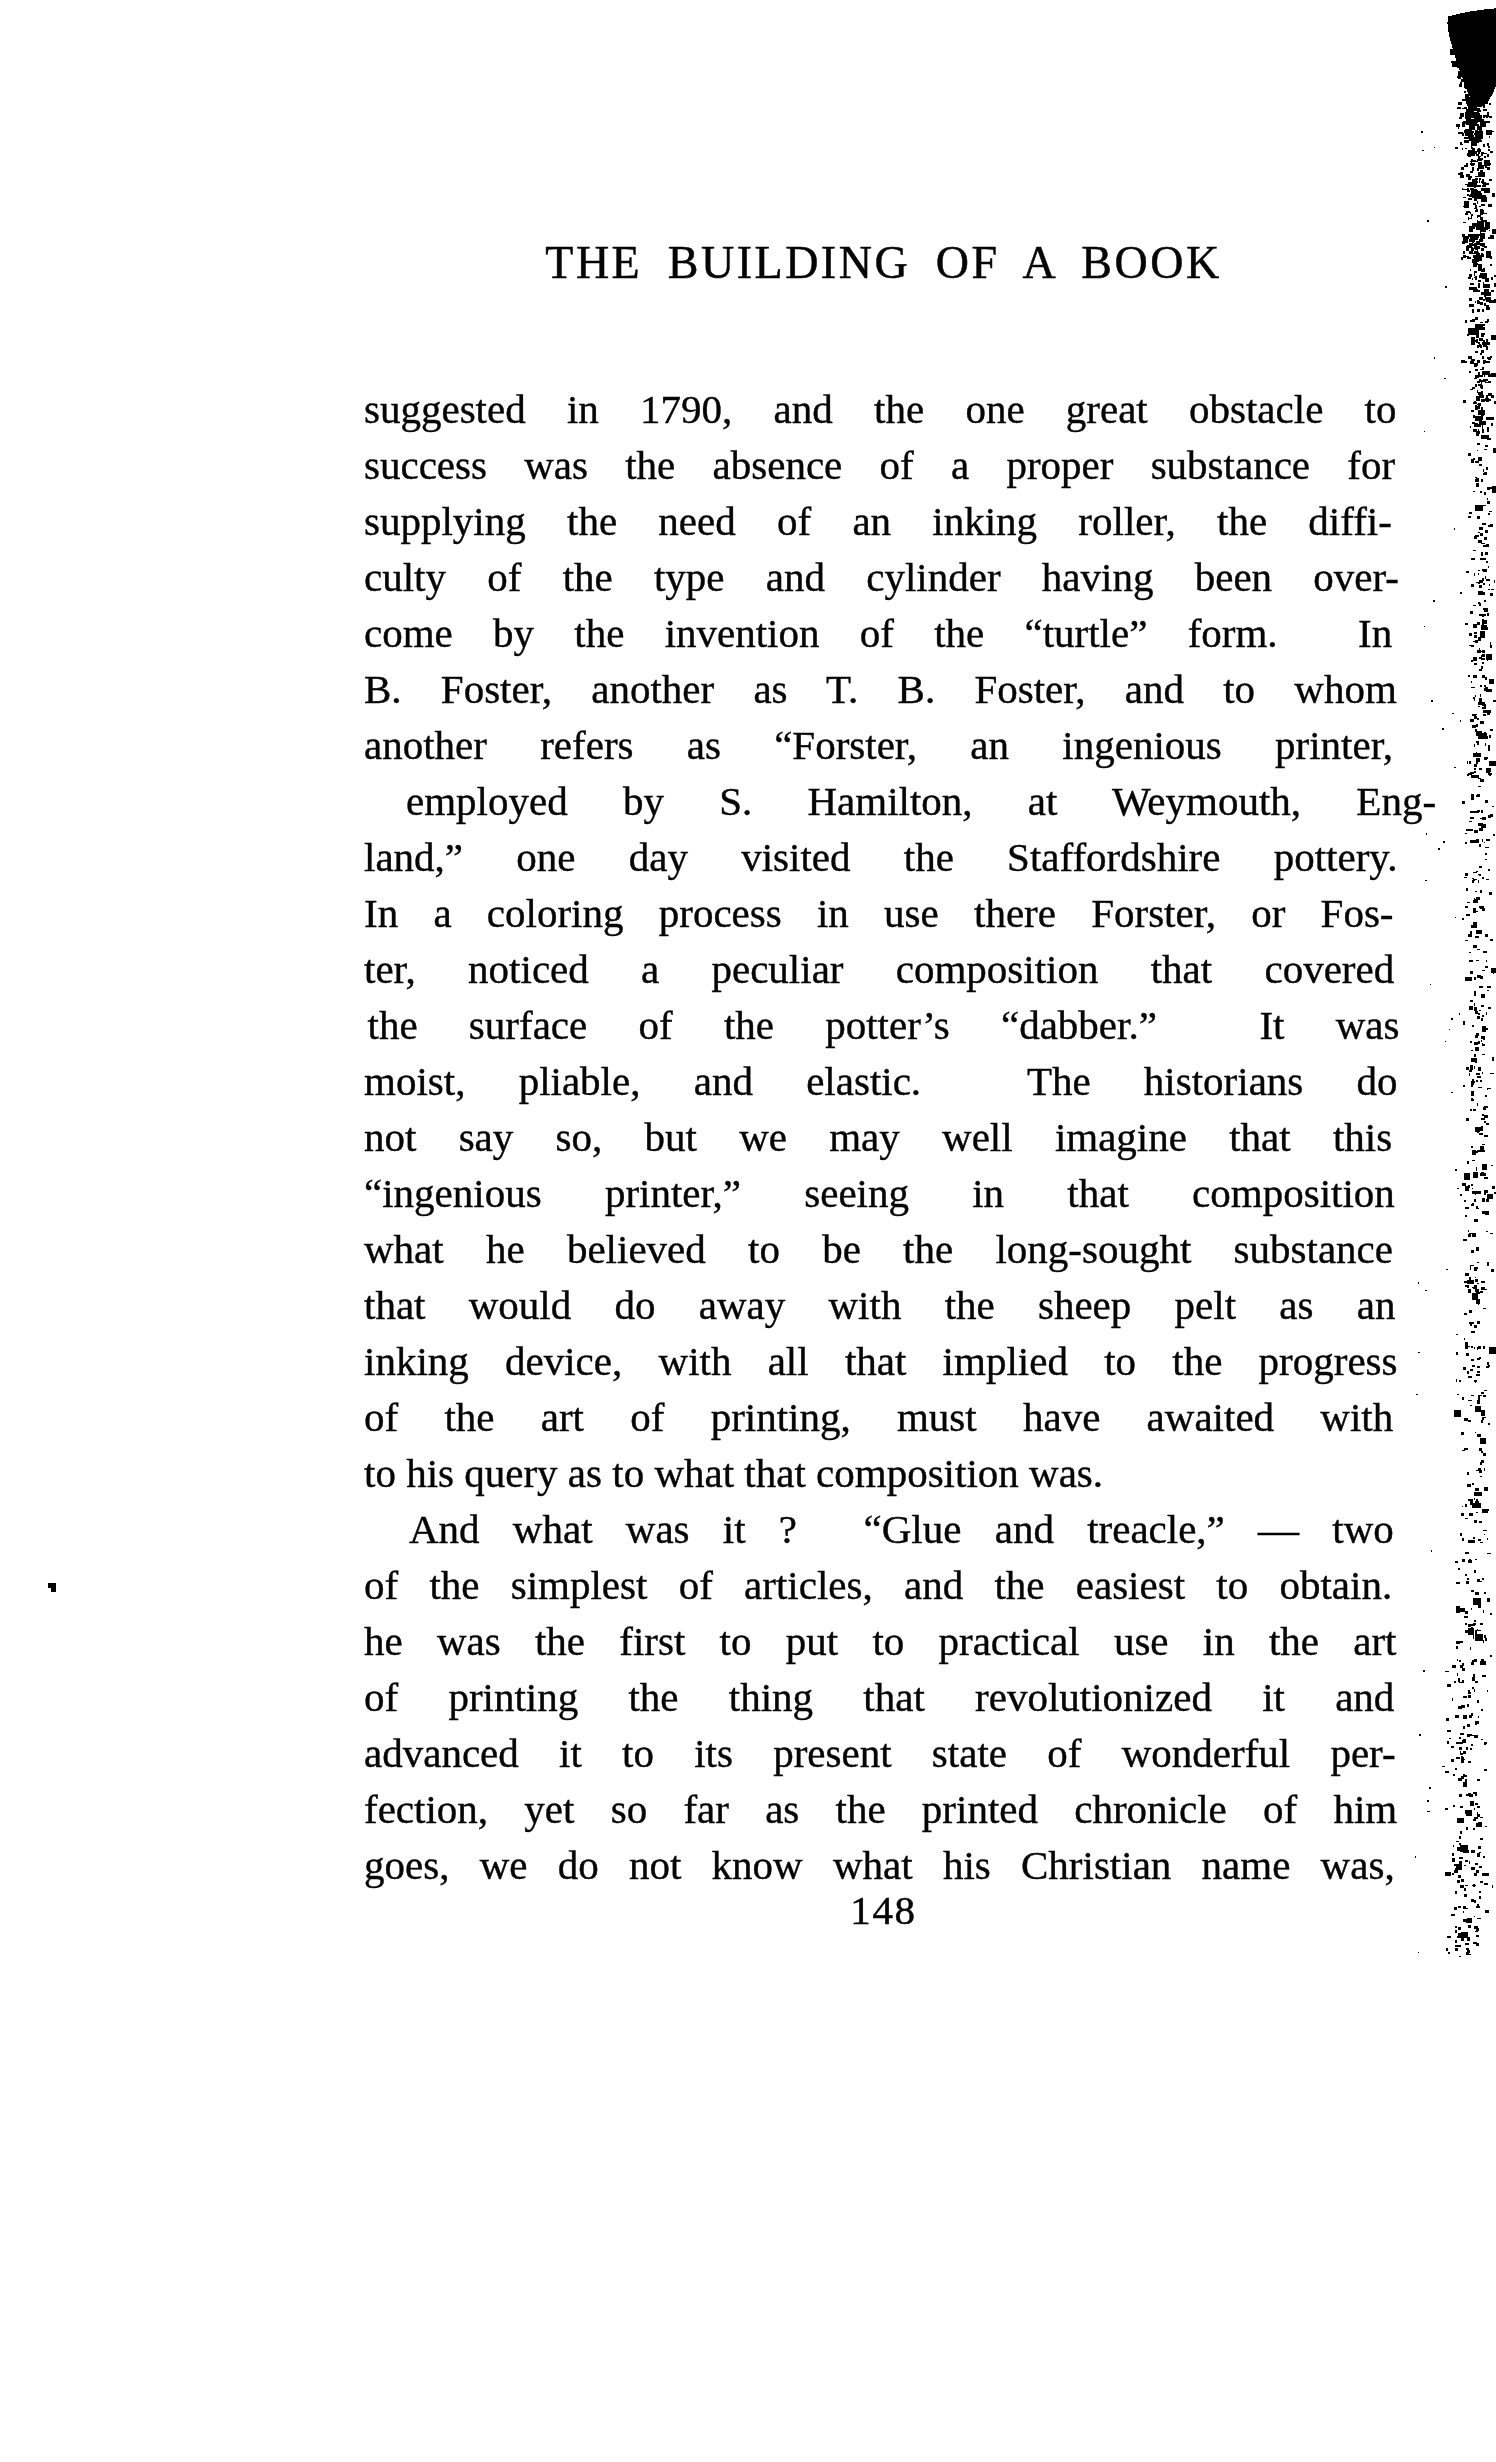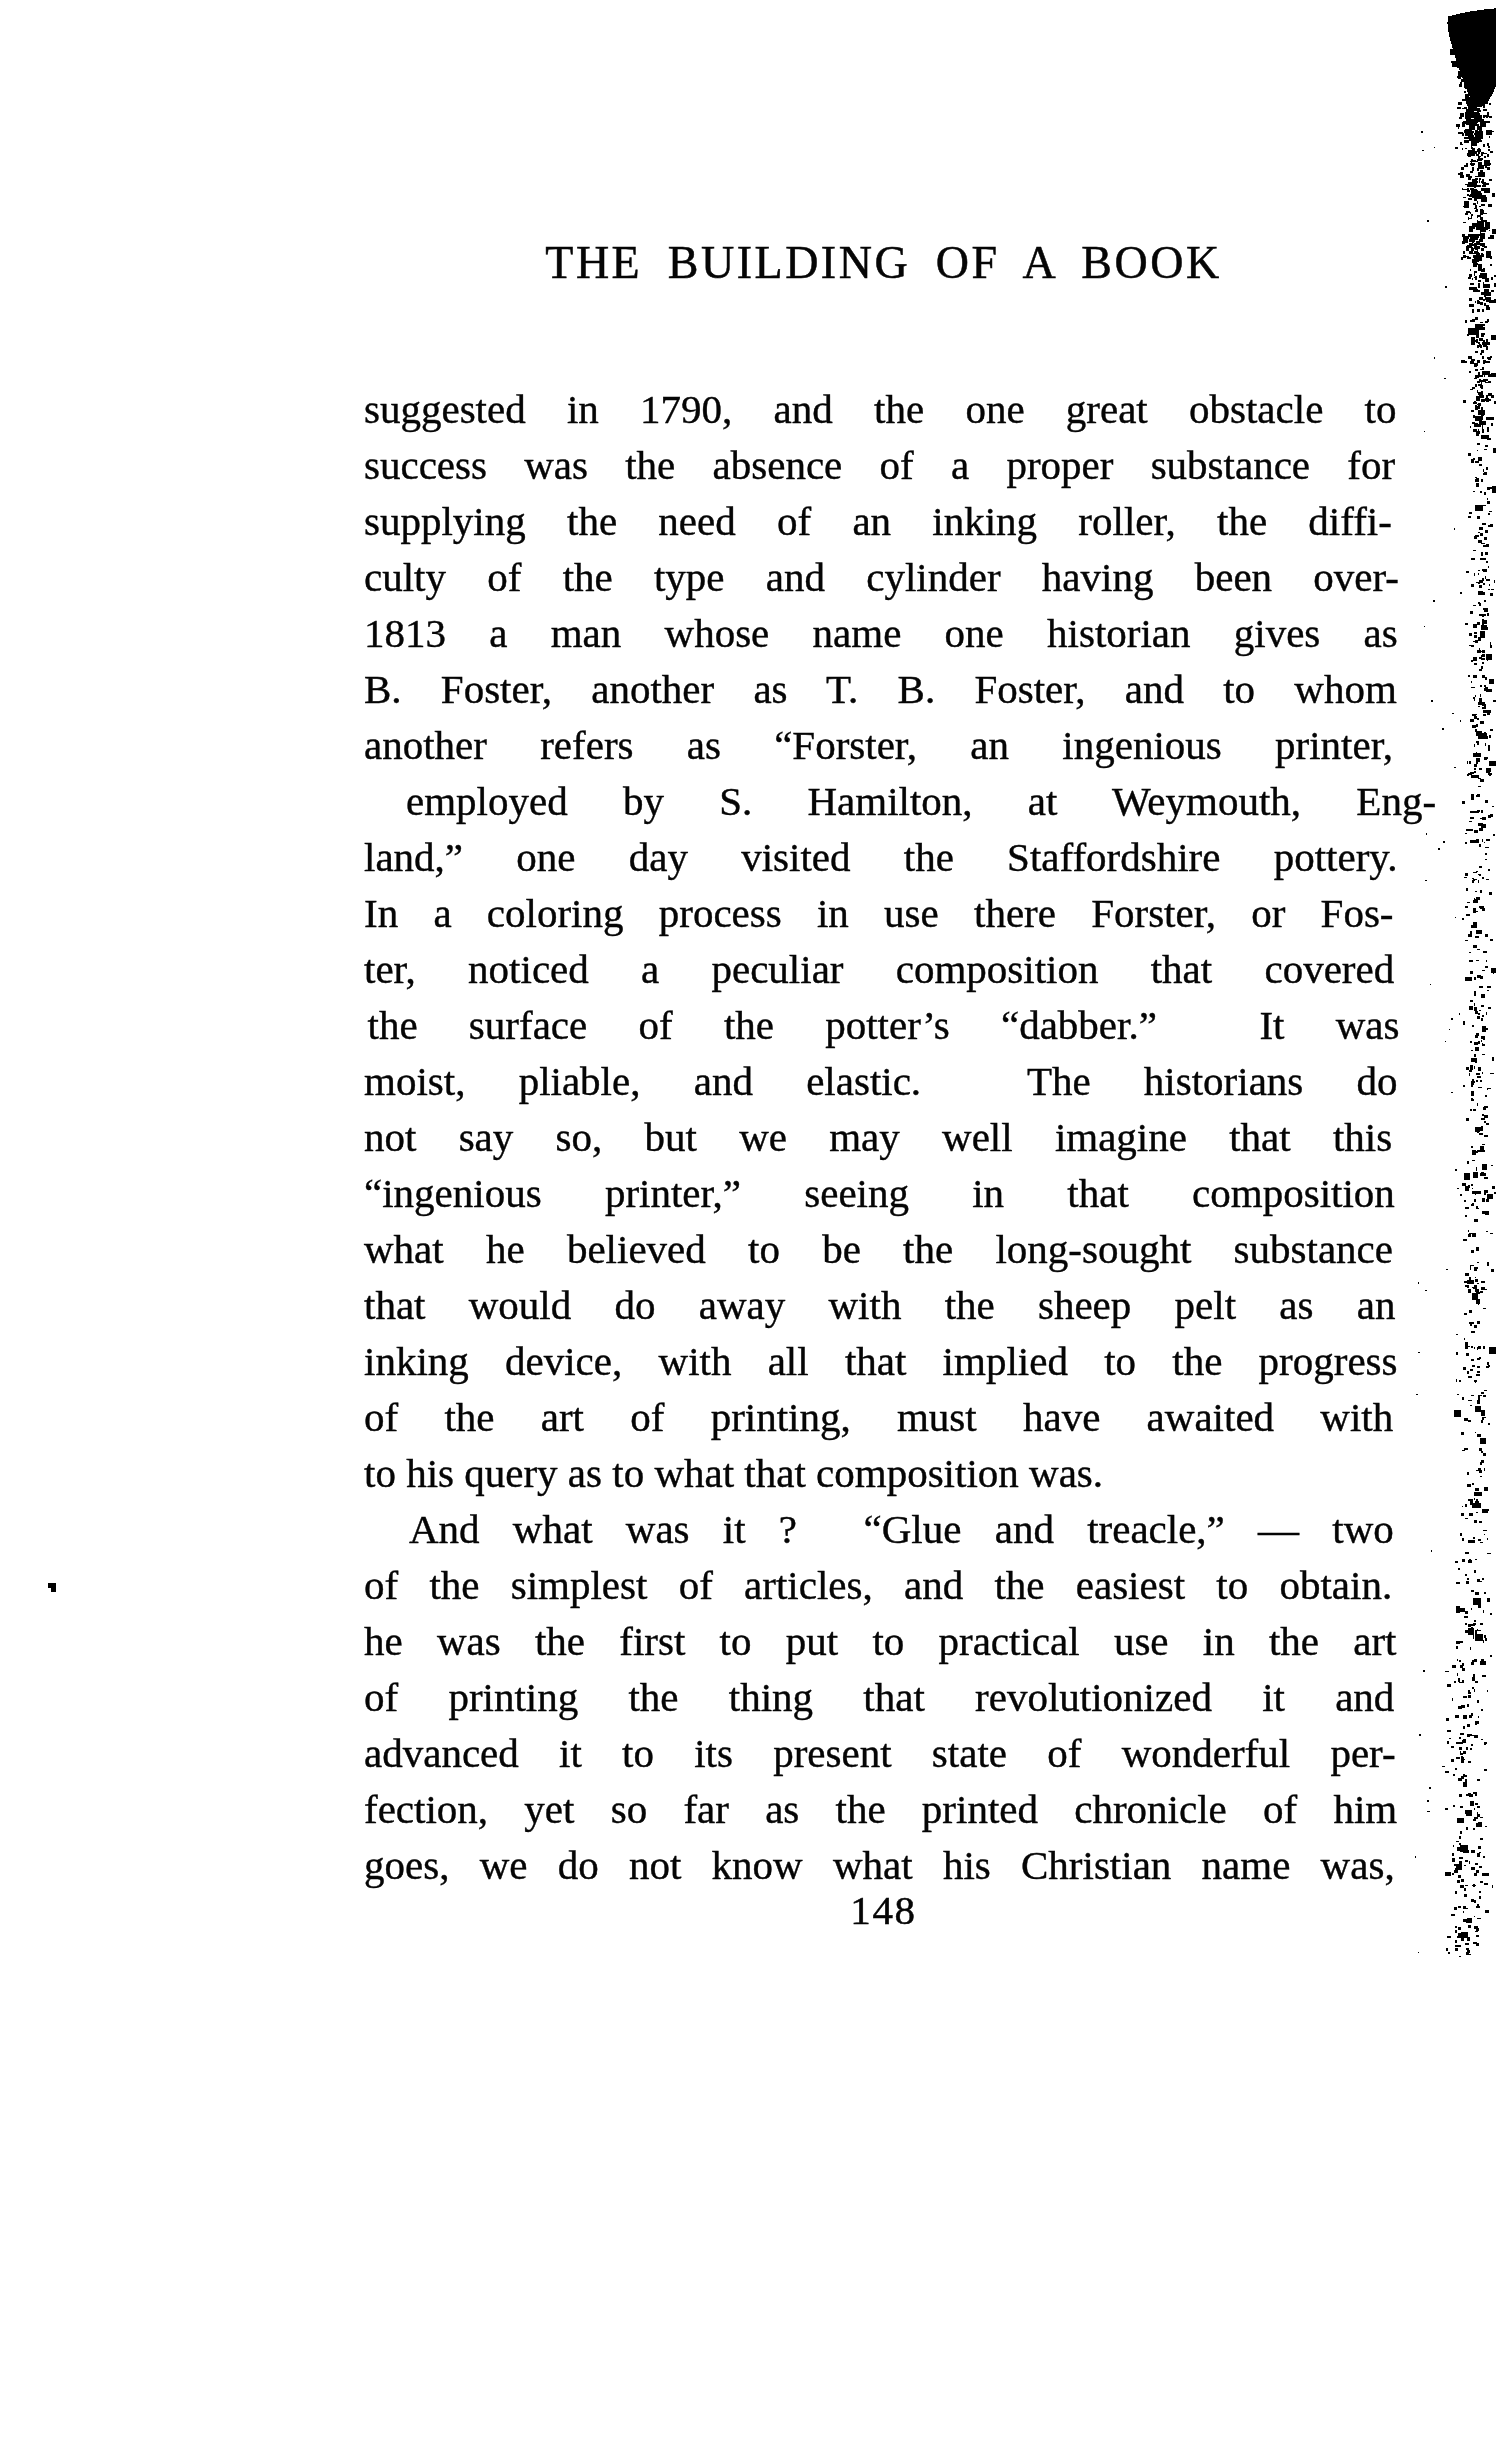--- a/index.html
+++ b/index.html
@@ -36,21 +36,21 @@
 
 <div class="page">
 
   <h1 class="running-head">THE BUILDING OF A BOOK</h1>
 
   <main class="text-block">
       <div class="line" style="word-spacing: 31px; margin-top: 28px;"><span>suggested in 1790, and the one great obstacle to</span></div>
       <div class="line" style="word-spacing: 27px;"><span>success was the absence of a proper substance for</span></div>
       <div class="line" style="word-spacing: 31px;"><span>supplying the need of an inking roller, the diffi-</span></div>
       <div class="line" style="word-spacing: 31px;"><span>culty of the type and cylinder having been over-</span></div>
-      <div class="line" style="word-spacing: 33px;"><span>1813 a man whose name one historian gives as</span></div>
+      <div class="line" style="word-spacing: 30px;"><span>come by the invention of the “turtle” form.&nbsp; In</span></div>
       <div class="line" style="word-spacing: 29px;"><span>B. Foster, another as T. B. Foster, and to whom</span></div>
       <div class="line" style="word-spacing: 43px;"><span>another refers as “Forster, an ingenious printer,</span></div>
       <div class="line" style="word-spacing: 45px; margin-left: 42px;"><span>employed by S. Hamilton, at Weymouth, Eng-</span></div>
       <div class="line" style="word-spacing: 43px;"><span>land,” one day visited the Staffordshire pottery.</span></div>
       <div class="line" style="word-spacing: 25px;"><span>In a coloring process in use there Forster, or Fos-</span></div>
       <div class="line" style="word-spacing: 42px;"><span>ter, noticed a peculiar composition that covered</span></div>
       <div class="line" style="word-spacing: 41px; text-align: center;"><span>the surface of the potter’s “dabber.”&nbsp; It was</span></div>
       <div class="line" style="word-spacing: 43px;"><span>moist, pliable, and elastic.&nbsp; The historians do</span></div>
       <div class="line" style="word-spacing: 32px;"><span>not say so, but we may well imagine that this</span></div>
       <div class="line" style="word-spacing: 53px;"><span>“ingenious printer,” seeing in that composition</span></div>

